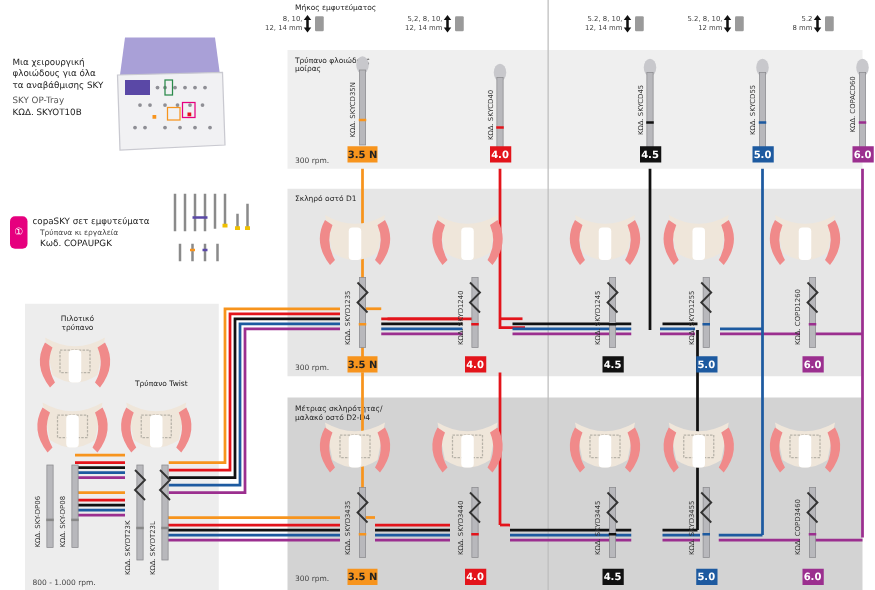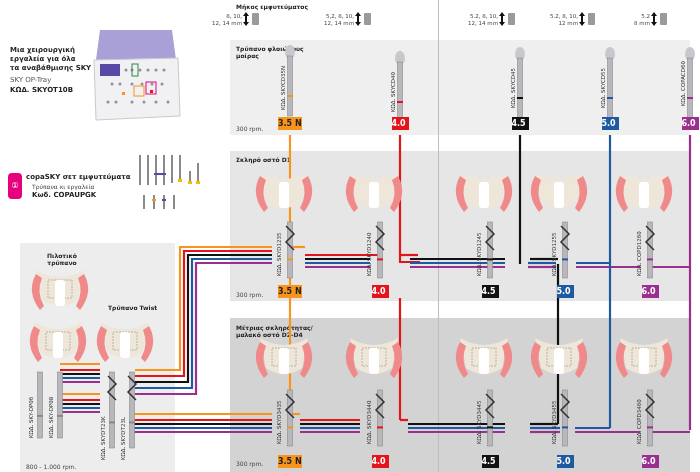--- a/index.html
+++ b/index.html
@@ -1,39 +1,39 @@
 <!DOCTYPE html>
 <html><head>
 <meta charset="utf-8">
 <style>
   * { box-sizing: border-box; margin: 0; padding: 0; }
   html, body { width: 700px; height: 472px; background: #ffffff; overflow: hidden; }
   body { font-family: "DejaVu Sans", "Liberation Sans", sans-serif; position: relative; color: #222; }
   .abs { position: absolute; }
-  .b { font-weight: bold; }
+  .b { font-weight: normal; }
   .t6 { font-size: 6px; line-height: 7px; }
   .t7 { font-size: 7px; line-height: 9px; }
   .panel { position: absolute; }
   .vcode { position: absolute; font-size: 5.5px; white-space: nowrap; transform: rotate(-90deg); transform-origin: left top; color: #333; }
-  .badge { position: absolute; font-size: 8px; font-weight: bold; color: #fff; text-align: left; line-height: 13px; height: 13px; }
+  .badge { position: absolute; font-size: 8px; font-weight: bold; color: #fff; text-align: center; line-height: 13px; height: 13px; }
   .rpm { position: absolute; font-size: 6px; color: #444; }
   svg { position: absolute; left: 0; top: 0; }
 </style>
 </head>
 <body>
 
 <div class="panel" style="left:230px;top:40px;width:460px;height:95px;background:#efefef;"></div>
 <div class="panel" style="left:230px;top:151px;width:460px;height:150px;background:#e6e6e6;"></div>
 <div class="panel" style="left:230px;top:318px;width:460px;height:154px;background:#d3d3d3;"></div>
 <div class="panel" style="left:20px;top:243px;width:155px;height:229px;background:#ededed;"></div>
 <div class="abs" style="left:438px;top:0;width:1px;height:472px;background:#bdbdbd;"></div>
 
 <div class="abs b t7" style="left:10px;top:46px;width:90px;">
   <div>Μια χειρουργική</div>
-  <div>εργαλεία για όλα</div>
+  <div>φλοιώδους για όλα</div>
   <div>τα αναβάθμισης SKY</div>
 </div>
 <div class="abs t7" style="left:10px;top:76px;color:#555;">SKY OP-Tray</div>
 <div class="abs b t7" style="left:10px;top:86px;">ΚΩΔ. SKYOT10B</div>
 
 <div class="abs" style="left:92px;top:20px;width:90px;height:105px;">
   <svg width="90" height="105" viewBox="0 0 90 105">
     <path d="M8 10 L80 10 L84 40 L4 40 Z" fill="#9a8fd0" opacity="0.85"></path>
     <path d="M2 40 L86 38 L88 96 L4 100 Z" fill="#f1f1f3" stroke="#c9c9d0"></path>
     <rect x="8" y="44" width="20" height="12" fill="#5a48a6"></rect>

